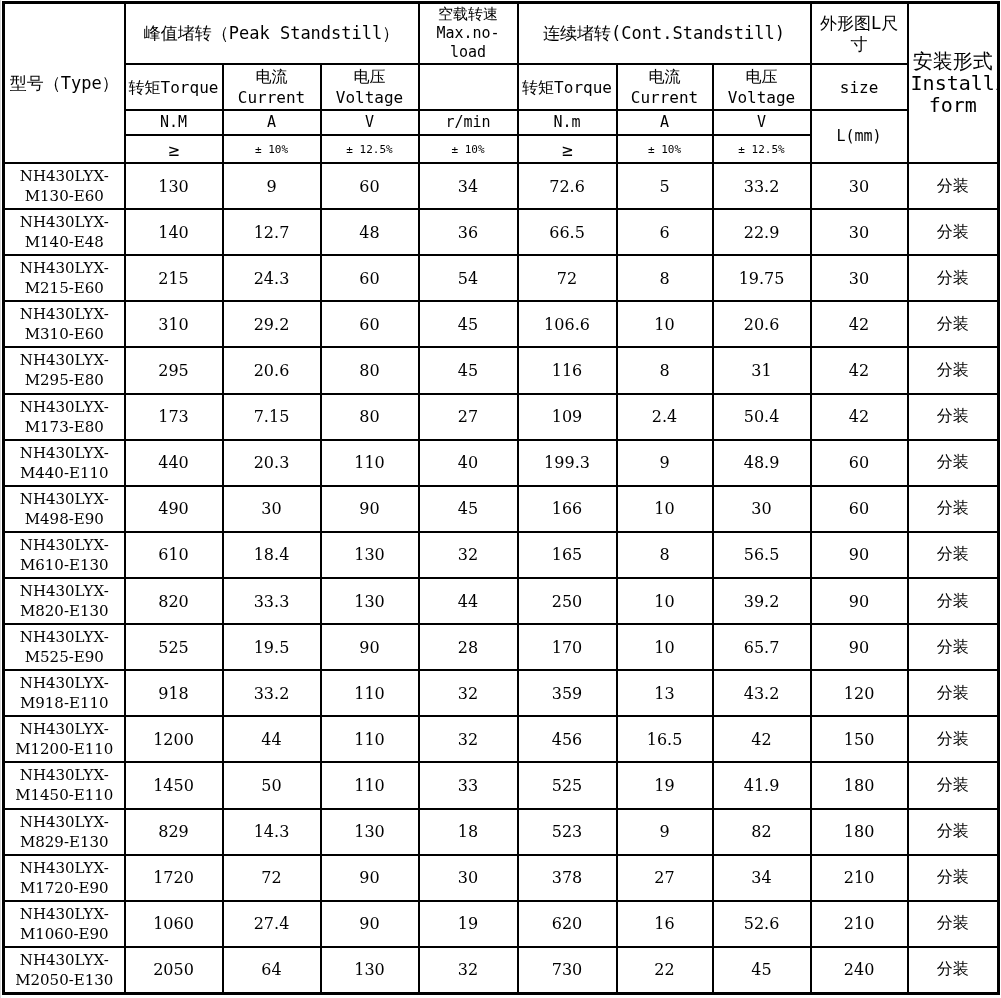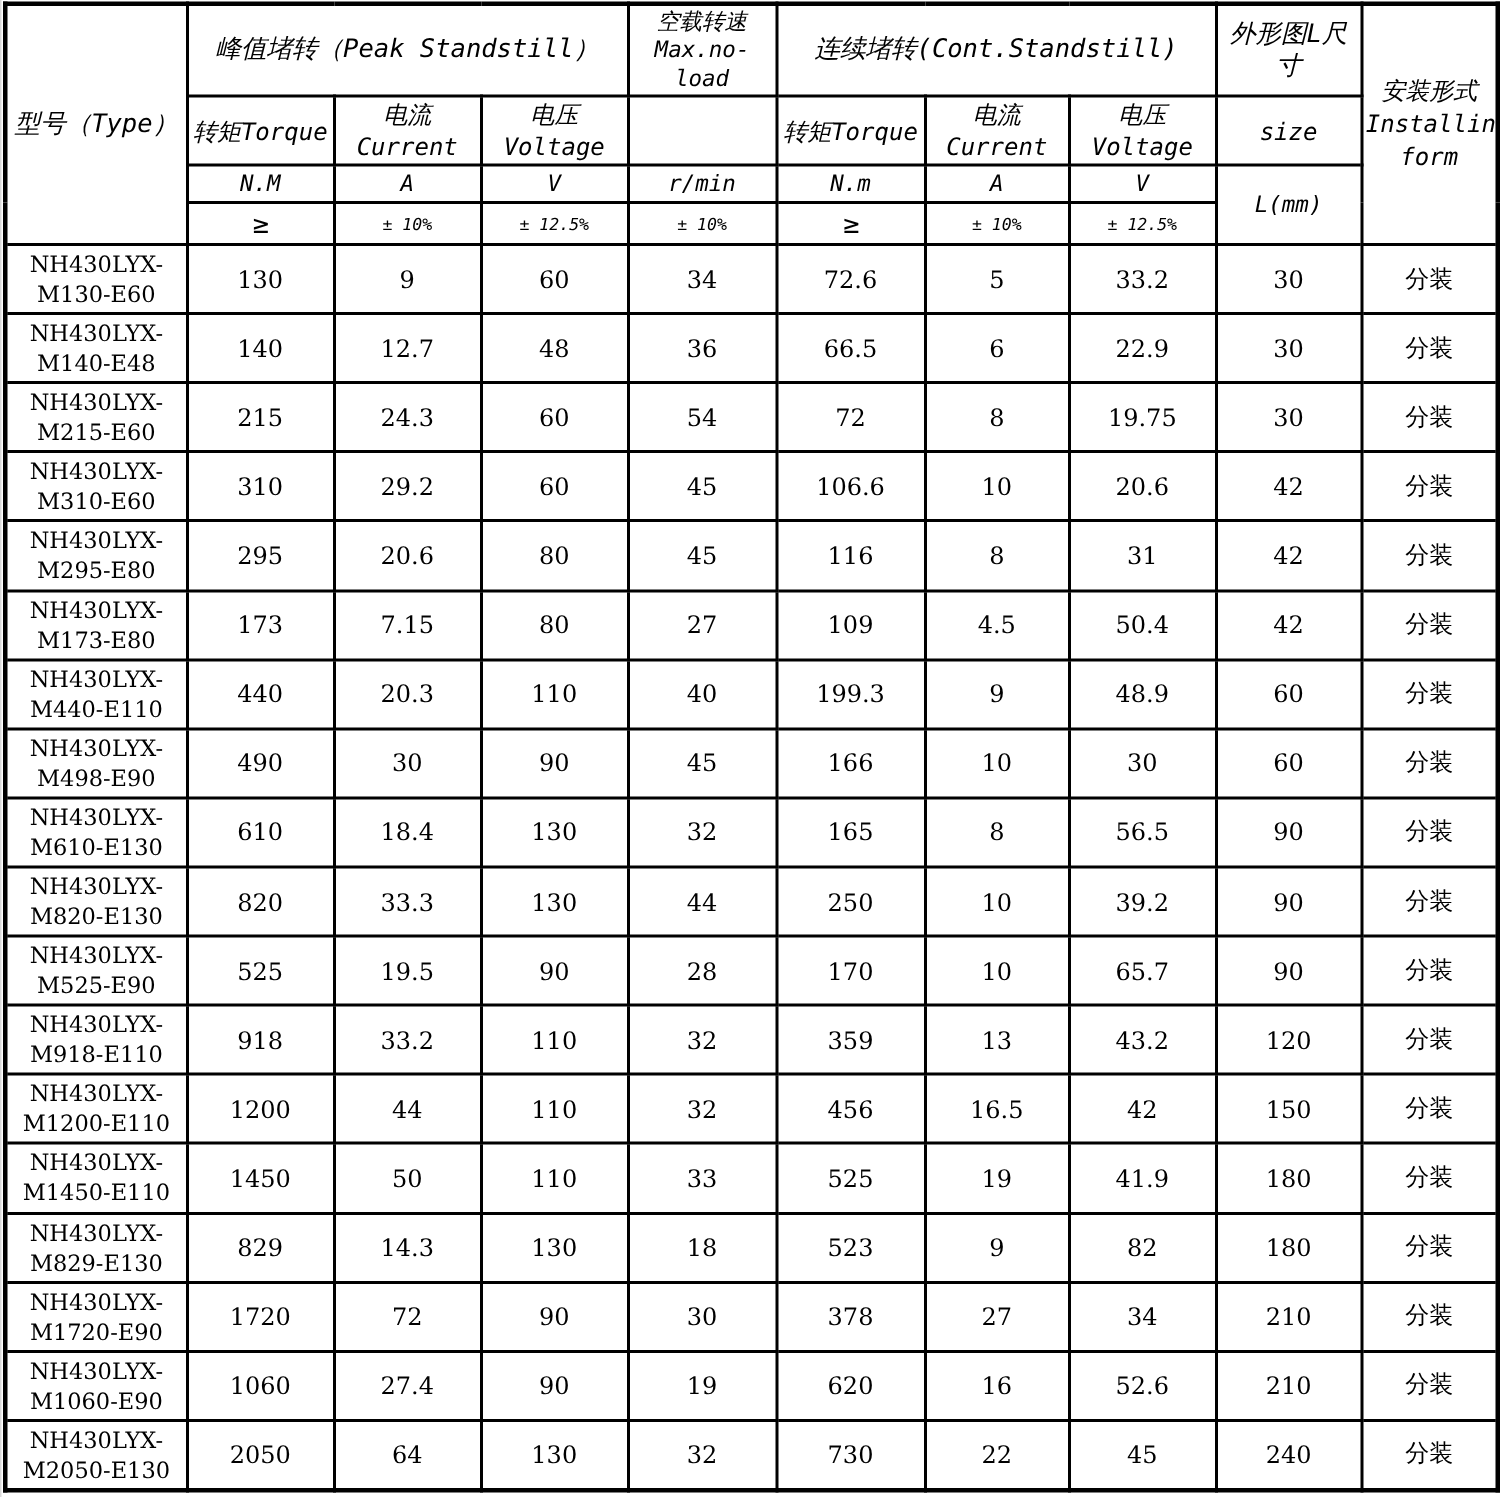--- a/index.html
+++ b/index.html
@@ -38,29 +38,28 @@
     vertical-align: middle;
     padding: 1px 2px;
     overflow: hidden;
   }
   
   thead th {
     font-family: "DejaVu Sans Mono", "Liberation Mono", monospace;
     font-weight: normal;
     font-size: 16px;
     line-height: 21px;
-    font-style: italic;
   }
   th.group-th { font-size: 17px; }
   th.two-line { font-size: 15px; line-height: 19px; }
   th.unit-th  { font-size: 15px; }
   th.tol-th   { font-size: 11px; }
   th.geq-th   { font-size: 18px; letter-spacing: -1px; }
   th.type-th  { font-size: 17px; }
-  th.install-th { font-size: 16px; line-height: 22px; }
+  th.install-th { font-size: 20px; line-height: 22px; }
   
   tbody td {
     font-family: "DejaVu Serif", "Liberation Serif", serif;
     font-size: 16px;
   }
   td.model-cell {
     font-size: 15px;
     line-height: 20px;
     overflow-wrap: break-word;
     padding: 2px 6px;
@@ -200,21 +199,21 @@
     <td>42</td>
     <td class="install-cell">分装</td>
   </tr>
       <tr>
     <td class="model-cell">NH430LYX-M173-E80</td>
     <td>173</td>
     <td>7.15</td>
     <td>80</td>
     <td>27</td>
     <td>109</td>
-    <td>4.5</td>
+    <td>2.4</td>
     <td>50.4</td>
     <td>42</td>
     <td class="install-cell">分装</td>
   </tr>
       <tr>
     <td class="model-cell">NH430LYX-M440-E110</td>
     <td>440</td>
     <td>20.3</td>
     <td>110</td>
     <td>40</td>

